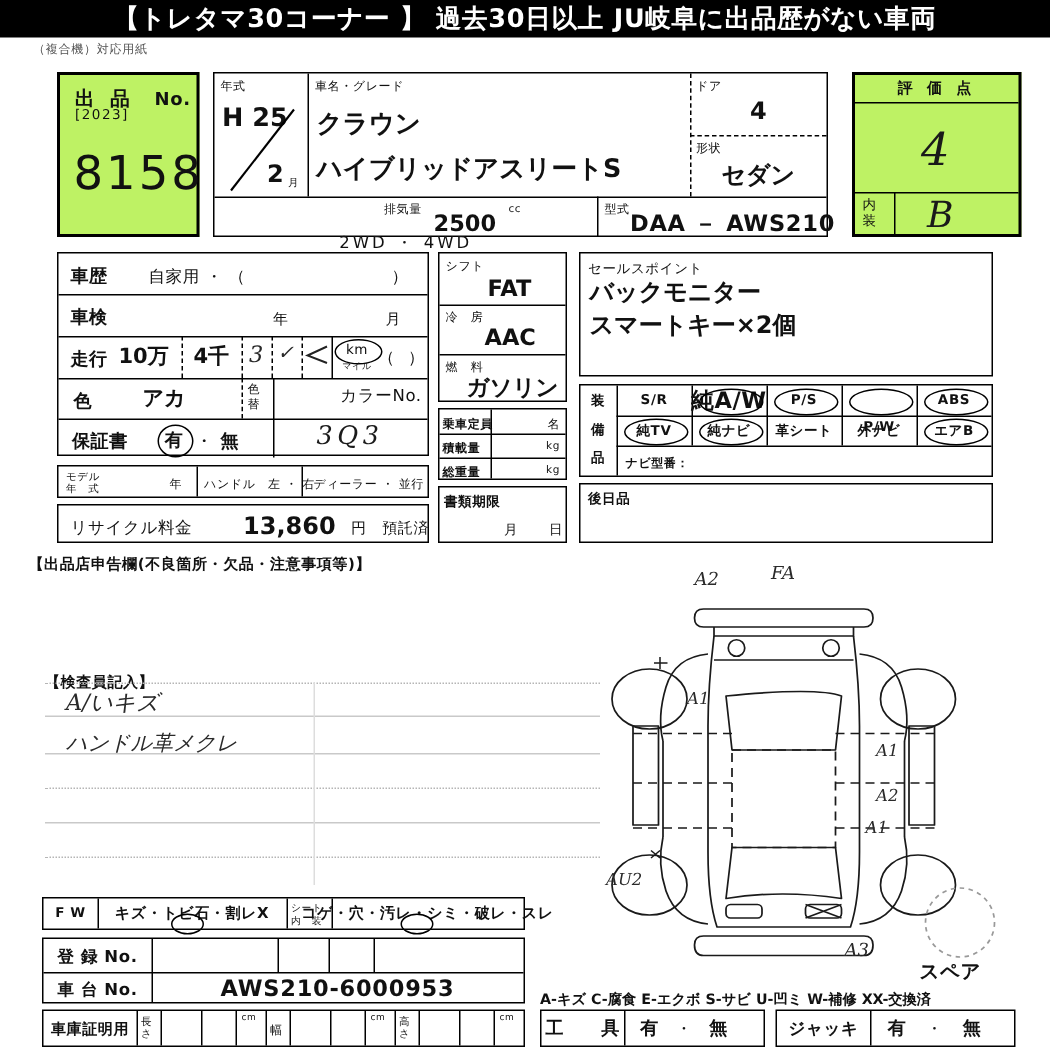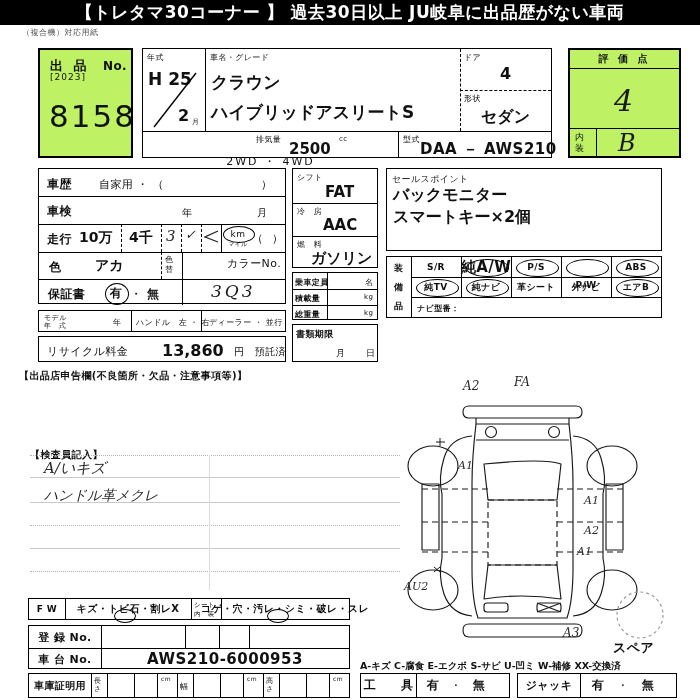--- a/index.html
+++ b/index.html
@@ -238,20 +238,23 @@
     <div class="lbl ctr" style="left:74px;top:22px;width:50px;height:16px;font-size:9px;font-weight:bold;">純ナビ</div>
     <div class="ellipse" style="left:79px;top:22px;width:41px;height:16px;"></div>
     <div class="lbl ctr" style="left:124px;top:22px;width:50px;height:16px;font-size:9px;font-weight:bold;">革シート</div>
     <div class="lbl ctr" style="left:174px;top:22px;width:50px;height:16px;font-size:9px;font-weight:bold;">外ナビ</div>
     <div class="lbl ctr" style="left:224px;top:22px;width:50px;height:16px;font-size:9px;font-weight:bold;">エアB</div>
     <div class="ellipse" style="left:229px;top:22px;width:41px;height:16px;"></div>
 
     <div class="lbl" style="left:30px;top:46px;font-size:8px;font-weight:bold;">ナビ型番：</div>
   </div>
 
+  <div class="bx" style="left:386px;top:322px;width:276px;height:40px;">
+    <div class="lbl" style="left:5px;top:3px;font-size:9px;font-weight:bold;">後日品</div>
+  </div>
 
   <div class="lbl" style="left:19px;top:369px;font-size:10px;font-weight:bold;">【出品店申告欄(不良箇所・欠品・注意事項等)】</div>
 
   <div class="lbl" style="left:30px;top:448px;font-size:10px;font-weight:bold;">【検査員記入】</div>
 
   <div>
     <div class="ruled-d" style="left:30px;top:455px;width:370px;"></div>
     <div class="ruled" style="left:30px;top:477px;width:370px;"></div>
     <div class="ruled" style="left:30px;top:502px;width:370px;"></div>
     <div class="ruled-d" style="left:30px;top:525px;width:370px;"></div>

